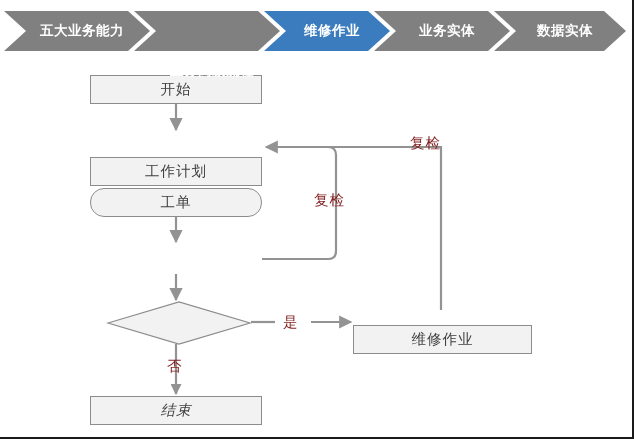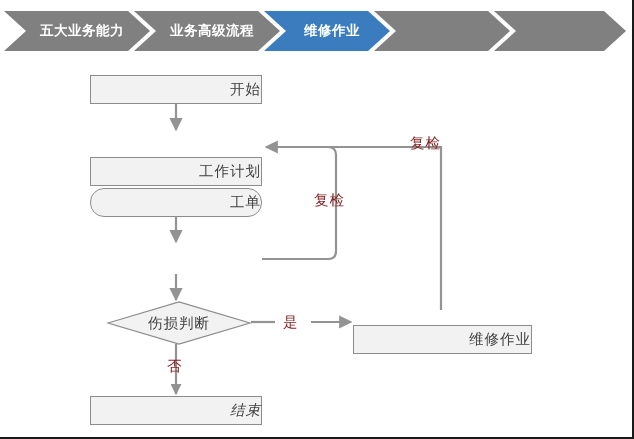--- a/index.html
+++ b/index.html
@@ -57,21 +57,21 @@
     width: 634px;
     height: 439px;
   }
   .node {
     position: absolute;
     box-sizing: border-box;
     background: #f2f2f2;
     border: 1px solid #8c8c8c;
     display: flex;
     align-items: center;
-    justify-content: flex-end;
+    justify-content: center;
     color: #404040;
     font-size: 14.5px;
     letter-spacing: 1px;
     white-space: nowrap;
   }
   .diamond-label {
     position: absolute;
     display: flex;
     align-items: center;
     justify-content: center;
@@ -112,25 +112,31 @@
       <polygon points="264,0 368,0 390,20 368,40 264,40 286,20" fill="#3a7cbe"></polygon>
 
       <polygon points="374,0 488,0 510,20 488,40 374,40 396,20" fill="#808080"></polygon>
 
       <polygon points="494,0 604,0 626,20 604,40 494,40 516,20" fill="#808080"></polygon>
     </svg>
 
     <div class="chev" style="left:4px; width:146px;">
       <span class="chev-label">五大业务能力</span>
     </div>
-    <div class="chev" style="left:134px; width:146px;">
+    <div class="chev" style="left:134px; width:146px;margin-top:40px;">
       <span class="chev-label">业务高级流程</span>
     </div>
     <div class="chev" style="left:264px; width:126px;">
       <span class="chev-label">维修作业</span>
+    </div>
+    <div class="chev" style="left:374px; width:136px;">
+      <span class="chev-label">业务实体</span>
+    </div>
+    <div class="chev" style="left:494px; width:132px;">
+      <span class="chev-label">数据实体</span>
     </div>
   </div>
 
   <div id="flow">
 
     <svg class="layer" viewBox="0 0 634 439">
       <defs>
         <marker id="arrow" viewBox="0 0 10 10" refX="9" refY="5" markerWidth="6" markerHeight="6" orient="auto-start-reverse">
           <path d="M 0 0 L 10 5 L 0 10 z" fill="#939393"></path>
         </marker>
@@ -170,23 +176,20 @@
 
     <div class="node" style="left:90px; top:133px; width:172px; height:29px;margin-top:24px;">
       <span>工作计划</span>
     </div>
 
     <div class="node" style="left:90px; top:188px; width:172px; height:29px;border-radius:14px;">
       <span>工单</span>
     </div>
 
 
-    <div class="diamond-label" style="left:108px; top:302px; width:142px; height:42px;">
-      <span>伤损判断</span>
-    </div>
 
     <div class="node" style="left:353px; top:325px; width:179px; height:29px;">
       <span>维修作业</span>
     </div>
 
     <div class="node" style="left:90px; top:396px; width:172px; height:29px;font-style:italic;">
       <span>结束</span>
     </div>
 
     <div class="edge-label" style="left:283px; top:313px;">是</div>

